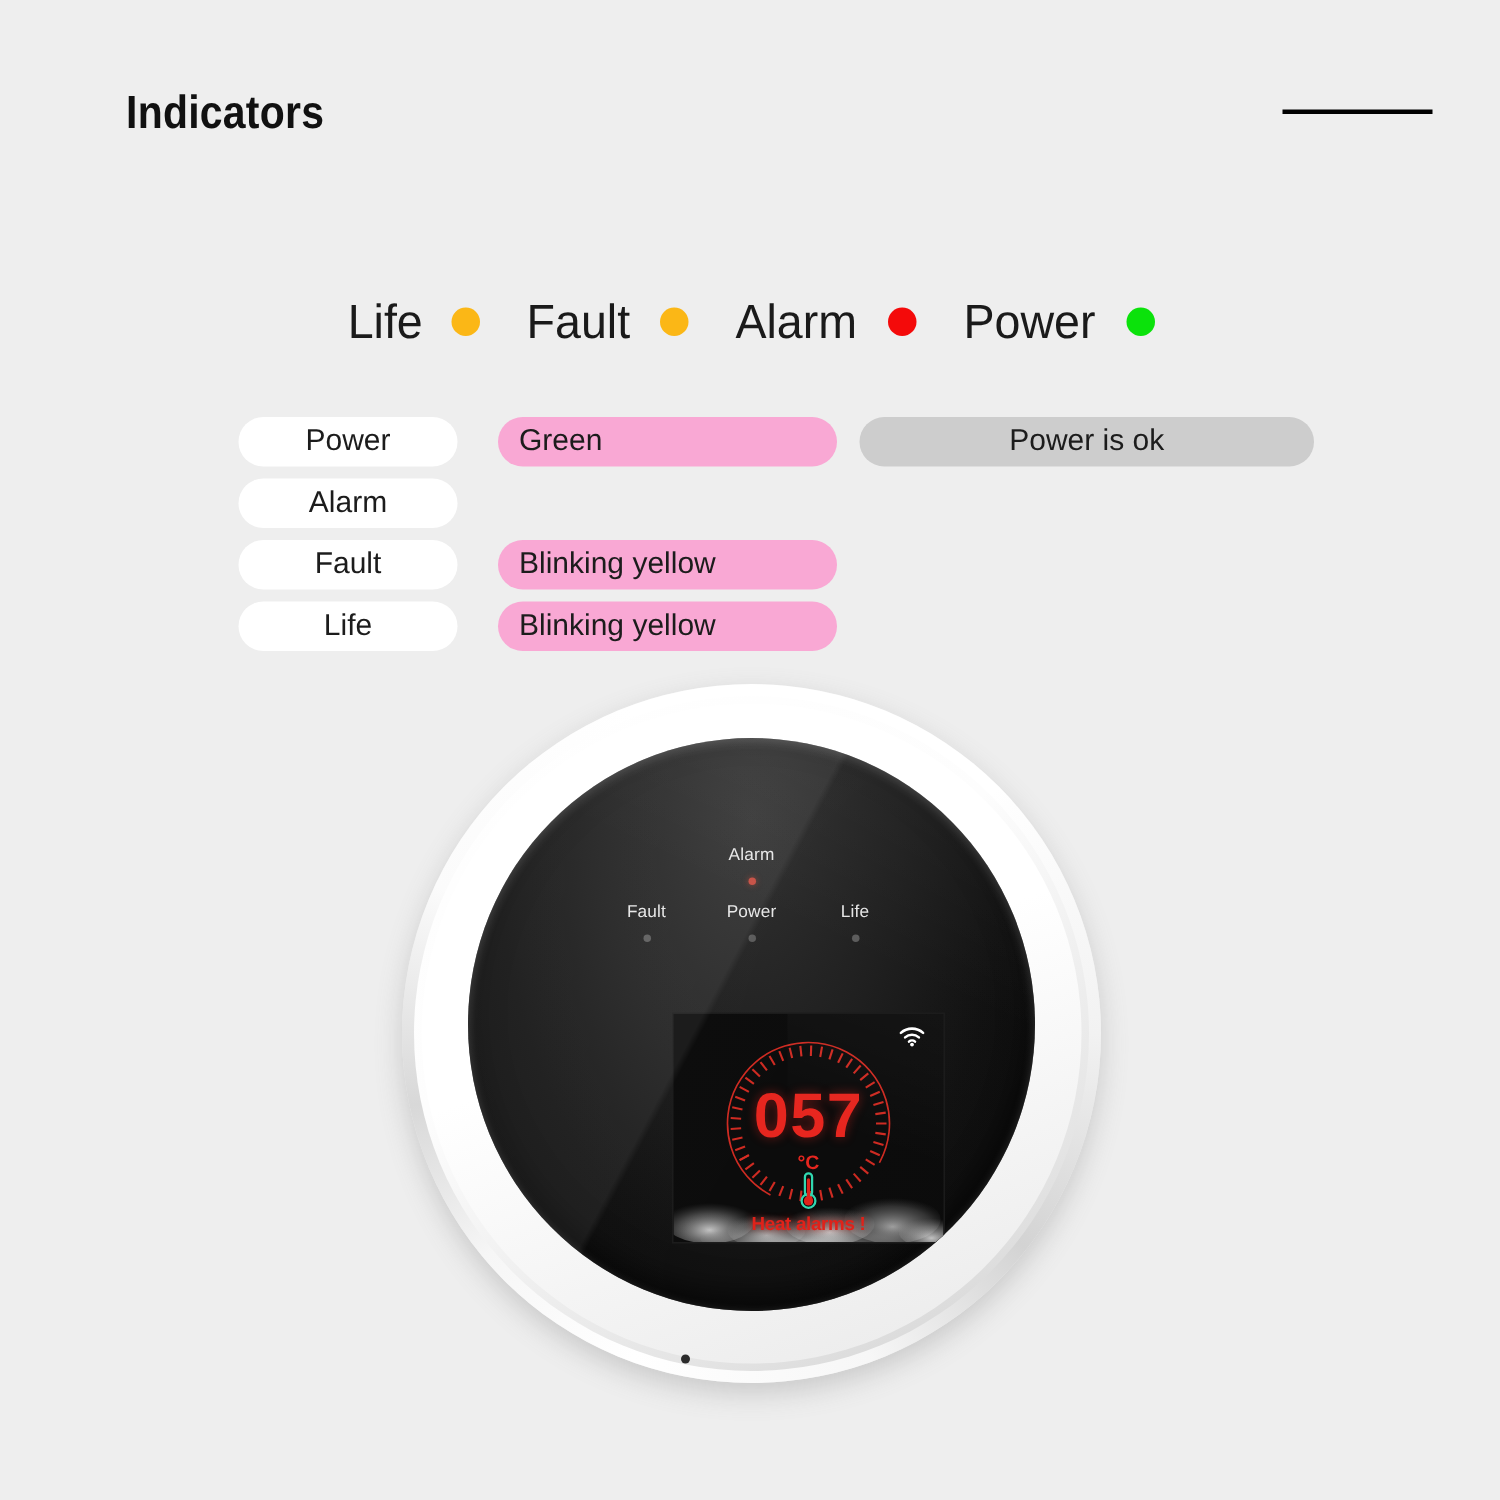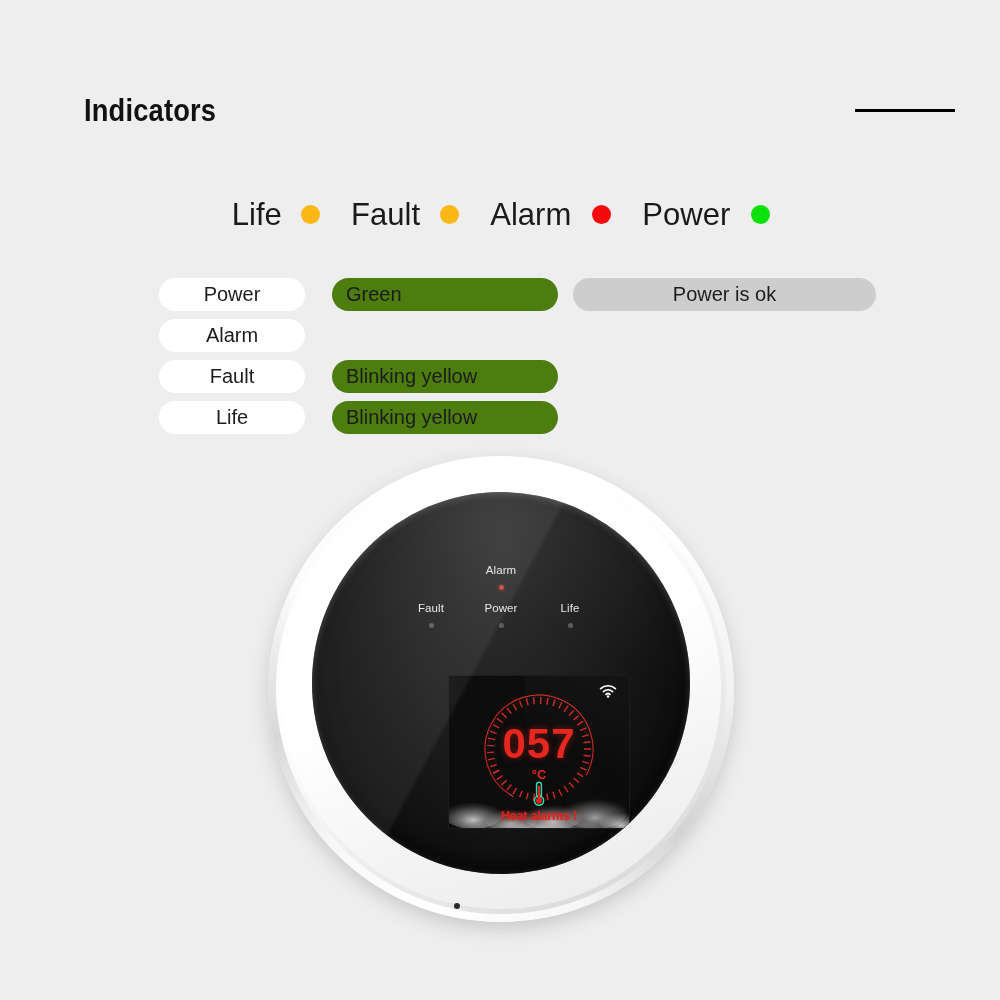--- a/index.html
+++ b/index.html
@@ -14,21 +14,20 @@
     overflow: hidden;
     position: relative;
   }
 
   
   .header {
     position: absolute;
     top: 0; left: 0;
     width: 1000px;
     height: 130px;
-    margin-top: 36px;
   }
   .page-title {
     position: absolute;
     left: 84px;
     top: 57px;
     font-size: 31px;
     font-weight: bold;
     color: #111111;
     letter-spacing: 0.2px;
     transform: scaleX(0.88);
@@ -100,21 +99,21 @@
   }
   .cell-name {
     left: 159px;
     width: 146px;
     background: #ffffff;
     justify-content: center;
   }
   .cell-color {
     left: 332px;
     width: 226px;
-    background: #4d7c0f;
+    background: #f9a8d4;
     justify-content: flex-start;
     padding-left: 14px;
   }
   .cell-desc {
     left: 573px;
     width: 303px;
     background: #cdcdcd;
     justify-content: center;
   }
 

